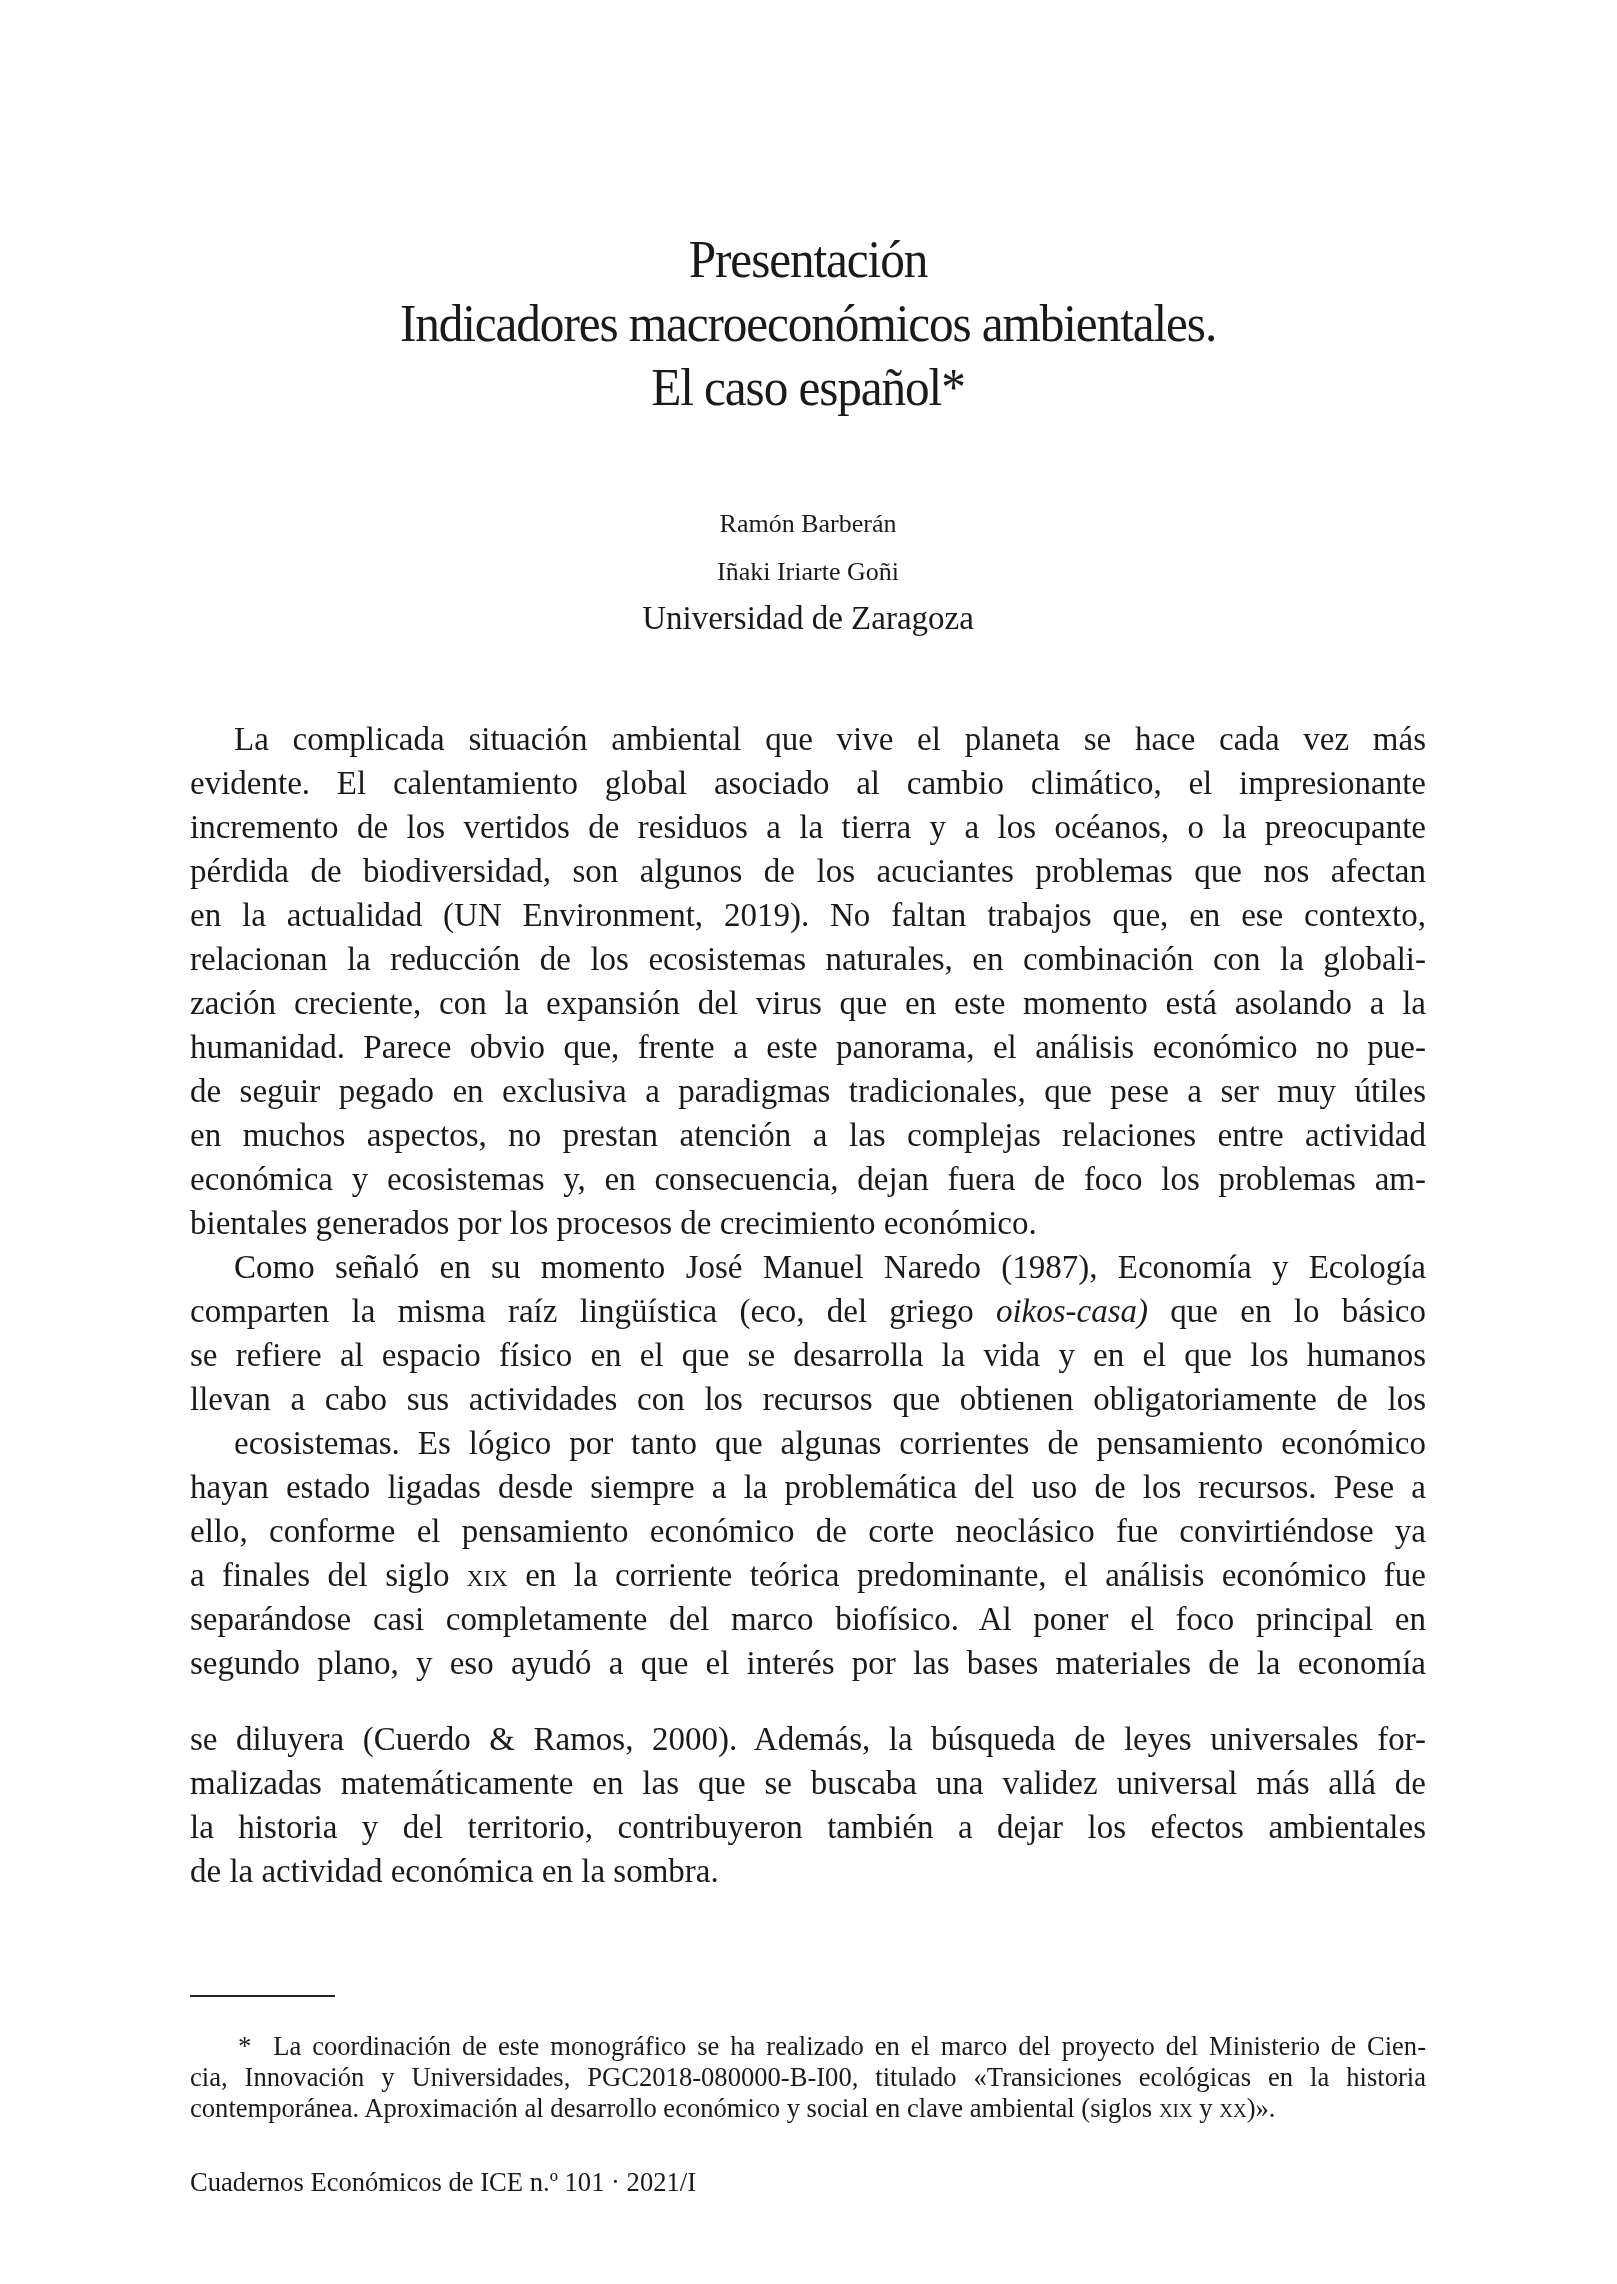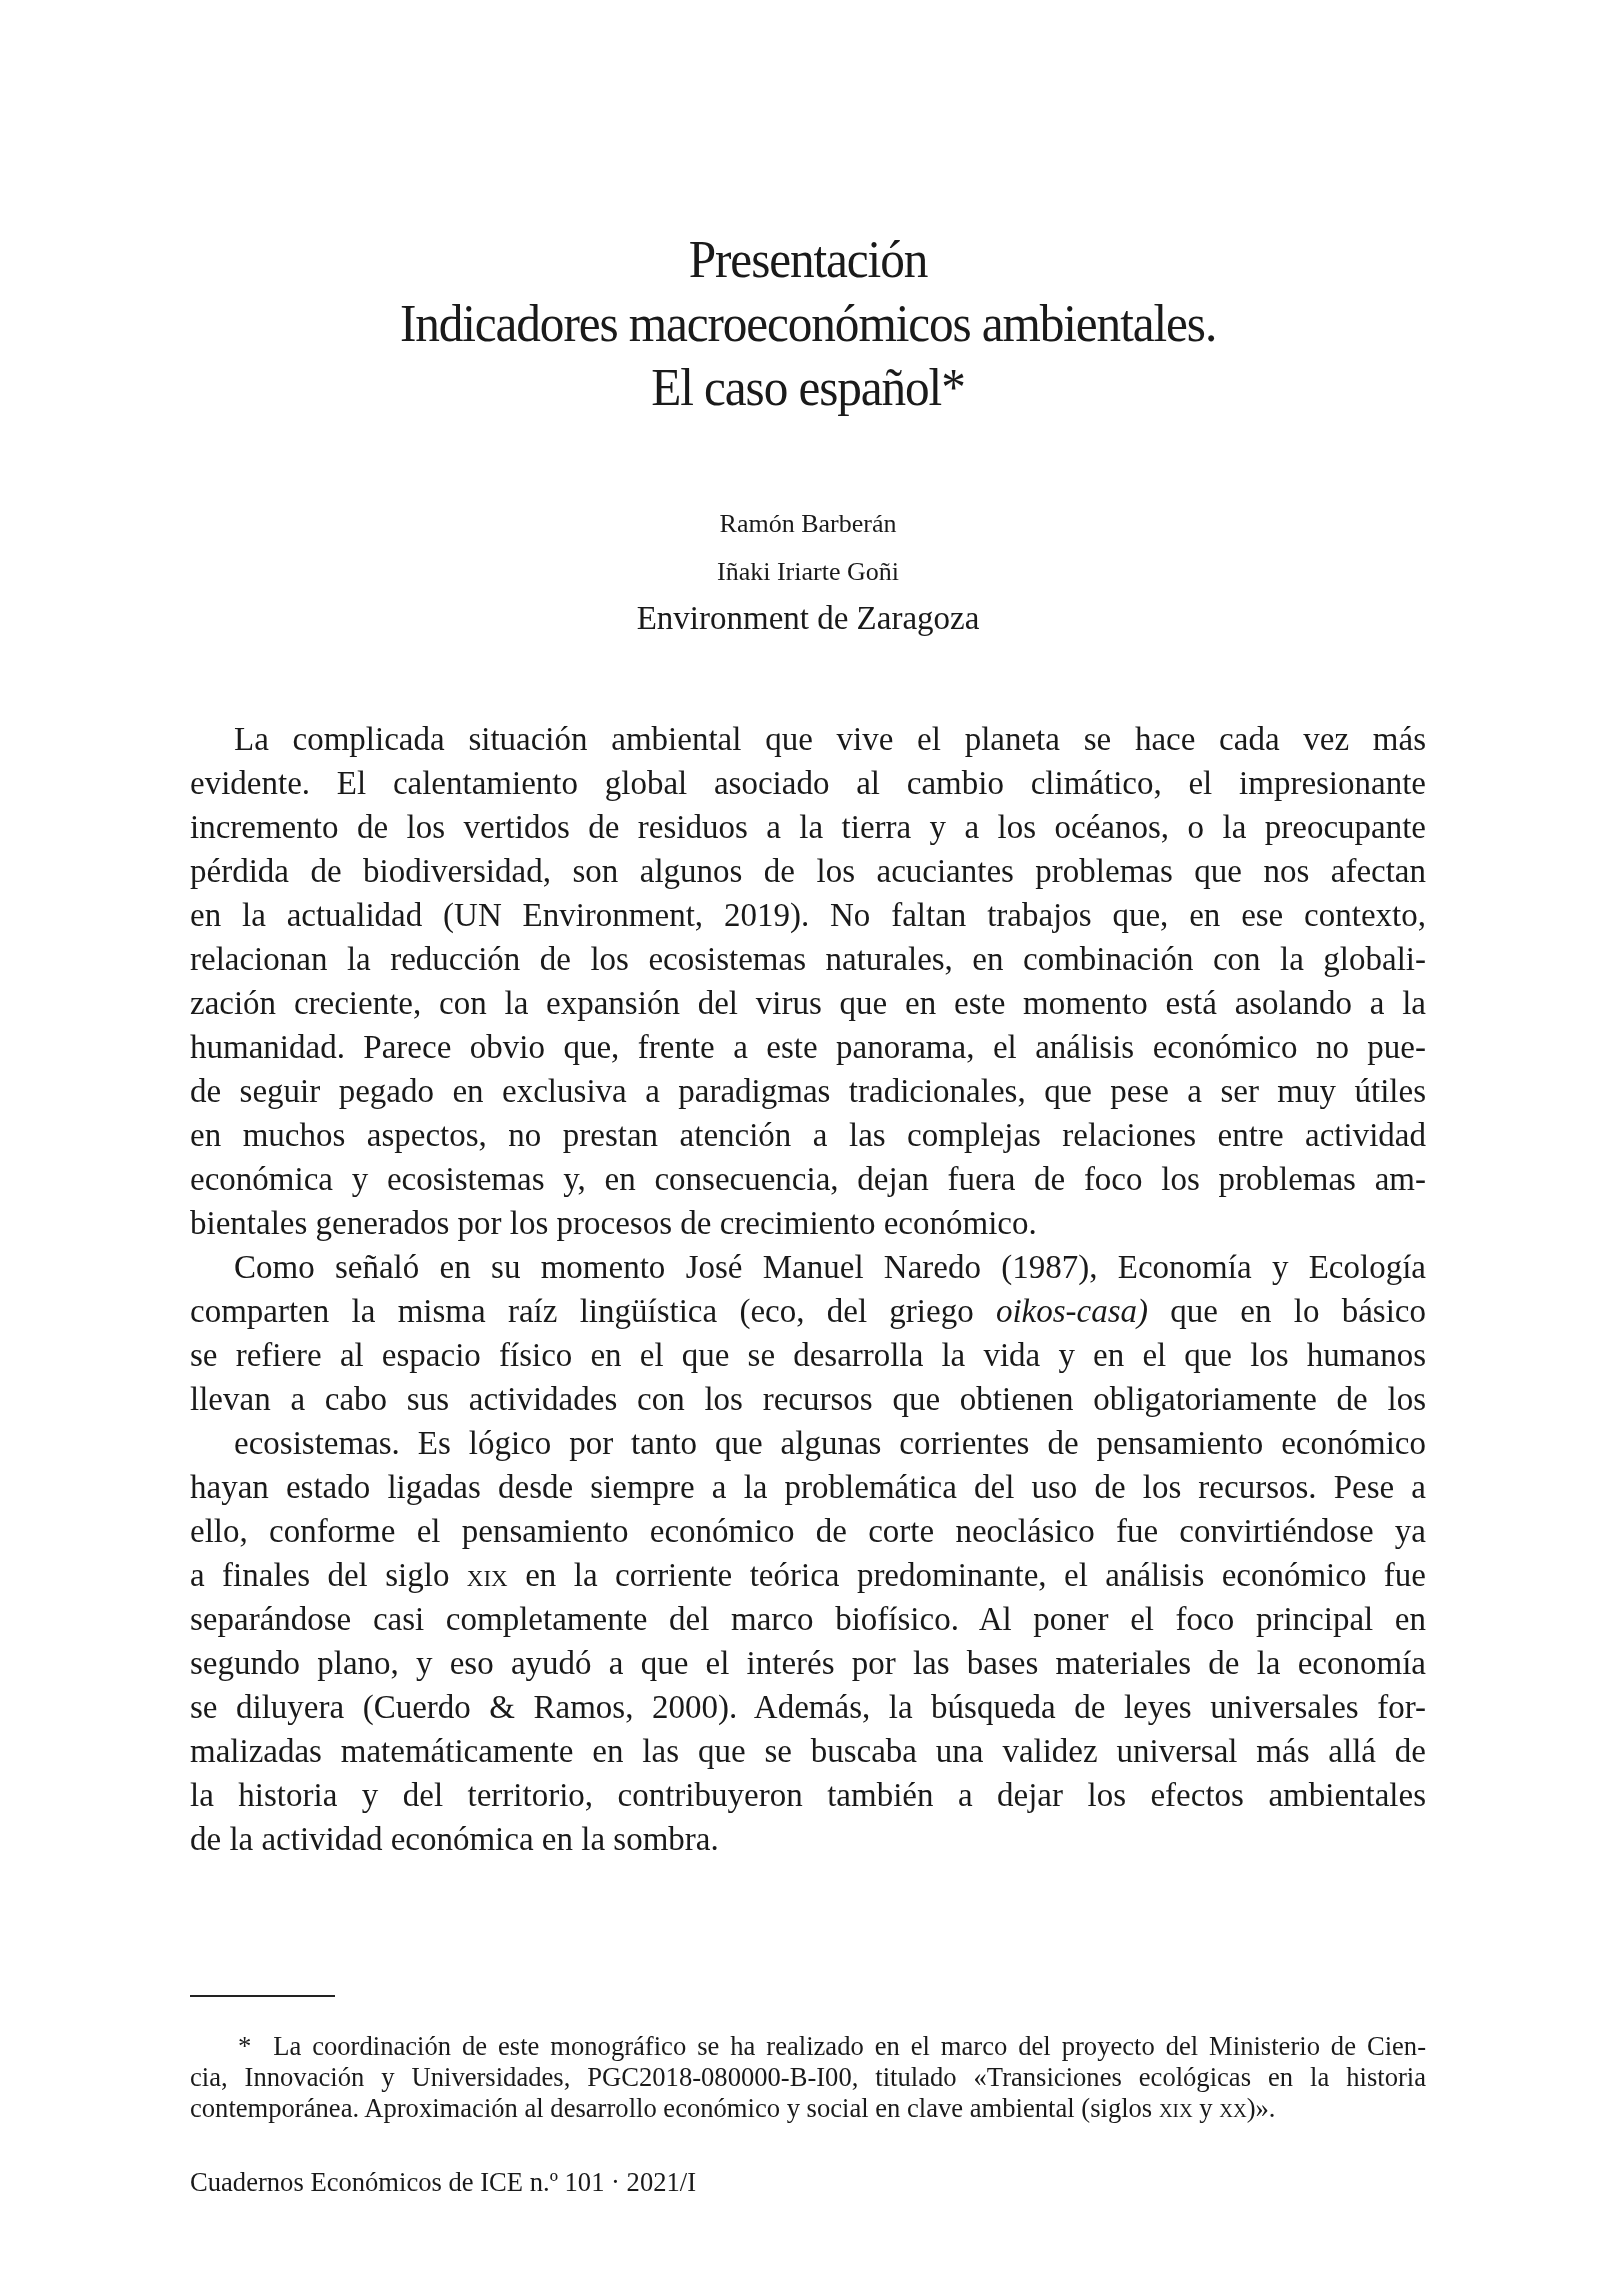--- a/index.html
+++ b/index.html
@@ -47,21 +47,21 @@
 
   <div class="title-block">
     <span class="title-line">Presentación</span>
     <span class="title-line">Indicadores macroeconómicos ambientales.</span>
     <span class="title-line">El caso español*</span>
   </div>
 
   <div class="authors">
     <span class="author">Ramón Barberán</span>
     <span class="author">Iñaki Iriarte Goñi</span>
-    <span class="affil">Environment de Zaragoza</span>
+    <span class="affil">Universidad de Zaragoza</span>
   </div>
 
   <div class="body-text">
     <div class="paragraph">
       <span class="line first" style="white-space: normal;">La complicada situación ambiental que vive el planeta se hace cada vez más</span>
       <span class="line" style="white-space: normal;">evidente. El calentamiento global asociado al cambio climático, el impresionante</span>
       <span class="line" style="white-space: normal;">incremento de los vertidos de residuos a la tierra y a los océanos, o la preocupante</span>
       <span class="line" style="white-space: normal;">pérdida de biodiversidad, son algunos de los acuciantes problemas que nos afectan</span>
       <span class="line" style="white-space: normal;">en la actualidad (UN Environment, 2019). No faltan trabajos que, en ese contexto,</span>
       <span class="line" style="white-space: normal;">relacionan la reducción de los ecosistemas naturales, en combinación con la globali-</span>
@@ -76,21 +76,21 @@
       <span class="line first" style="white-space: normal;">Como señaló en su momento José Manuel Naredo (1987), Economía y Ecología</span>
       <span class="line" style="white-space: normal;"><span>comparten la misma raíz lingüística (eco, del griego </span><em>oikos-casa)</em><span> que en lo básico</span></span>
       <span class="line" style="white-space: normal;">se refiere al espacio físico en el que se desarrolla la vida y en el que los humanos</span>
       <span class="line" style="white-space: normal;">llevan a cabo sus actividades con los recursos que obtienen obligatoriamente de los</span>
       <span class="line" style="white-space: normal; margin-left: 44px;">ecosistemas. Es lógico por tanto que algunas corrientes de pensamiento económico</span>
       <span class="line" style="white-space: normal;">hayan estado ligadas desde siempre a la problemática del uso de los recursos. Pese a</span>
       <span class="line" style="white-space: normal;">ello, conforme el pensamiento económico de corte neoclásico fue convirtiéndose ya</span>
       <span class="line" style="white-space: normal;"><span>a finales del siglo </span><span class="smallcaps">XIX</span><span> en la corriente teórica predominante, el análisis económico fue</span></span>
       <span class="line" style="white-space: normal;">separándose casi completamente del marco biofísico. Al poner el foco principal en</span>
       <span class="line" style="white-space: normal;">segundo plano, y eso ayudó a que el interés por las bases materiales de la economía</span>
-      <span class="line" style="white-space: normal;">se diluyera (Cuerdo &amp; Ramos, 2000). Además, la búsqueda de leyes universales for-</span>
+      <span class="line" style="white-space: normal; margin-top: 32px;">se diluyera (Cuerdo &amp; Ramos, 2000). Además, la búsqueda de leyes universales for-</span>
       <span class="line" style="white-space: normal;">malizadas matemáticamente en las que se buscaba una validez universal más allá de</span>
       <span class="line" style="white-space: normal;">la historia y del territorio, contribuyeron también a dejar los efectos ambientales</span>
       <span class="line last" style="white-space: normal;">de la actividad económica en la sombra.</span>
     </div>
   </div>
 
   <div class="rule"></div>
 
   <div class="footnote">
     <span class="line first" style="white-space: normal; margin-top: 18px;"><span>*</span>&nbsp;&nbsp;<span>La coordinación de este monográfico se ha realizado en el marco del proyecto del Ministerio de Cien-</span></span>

